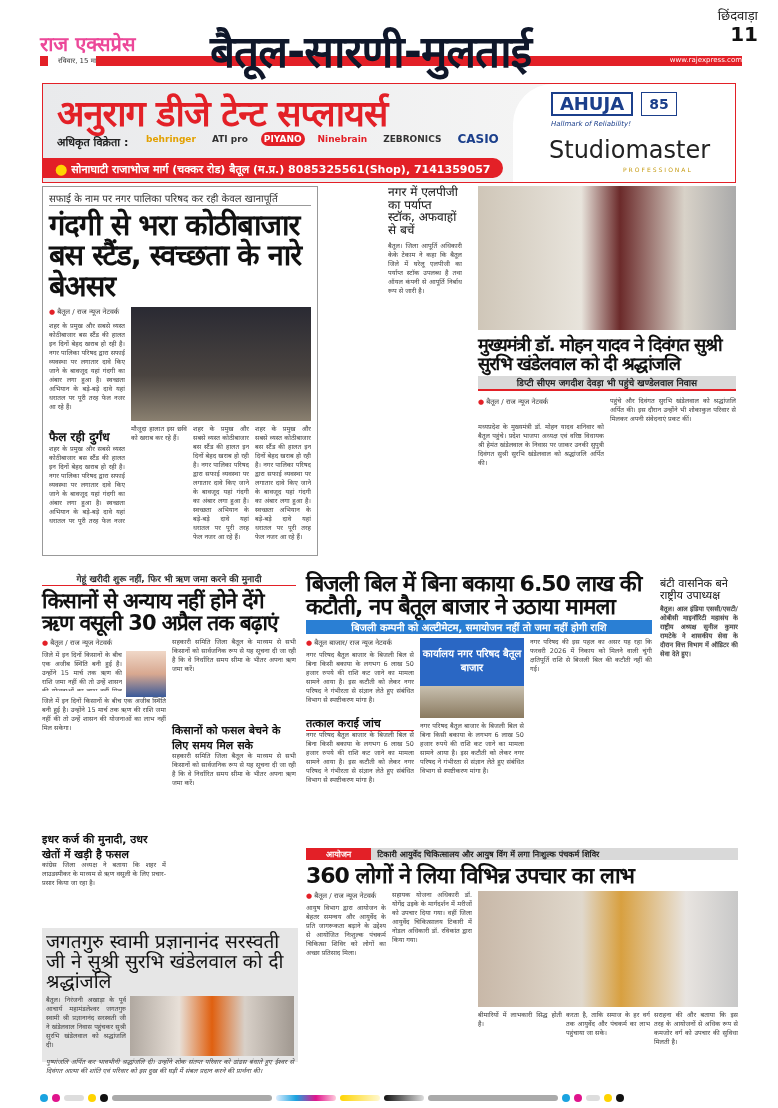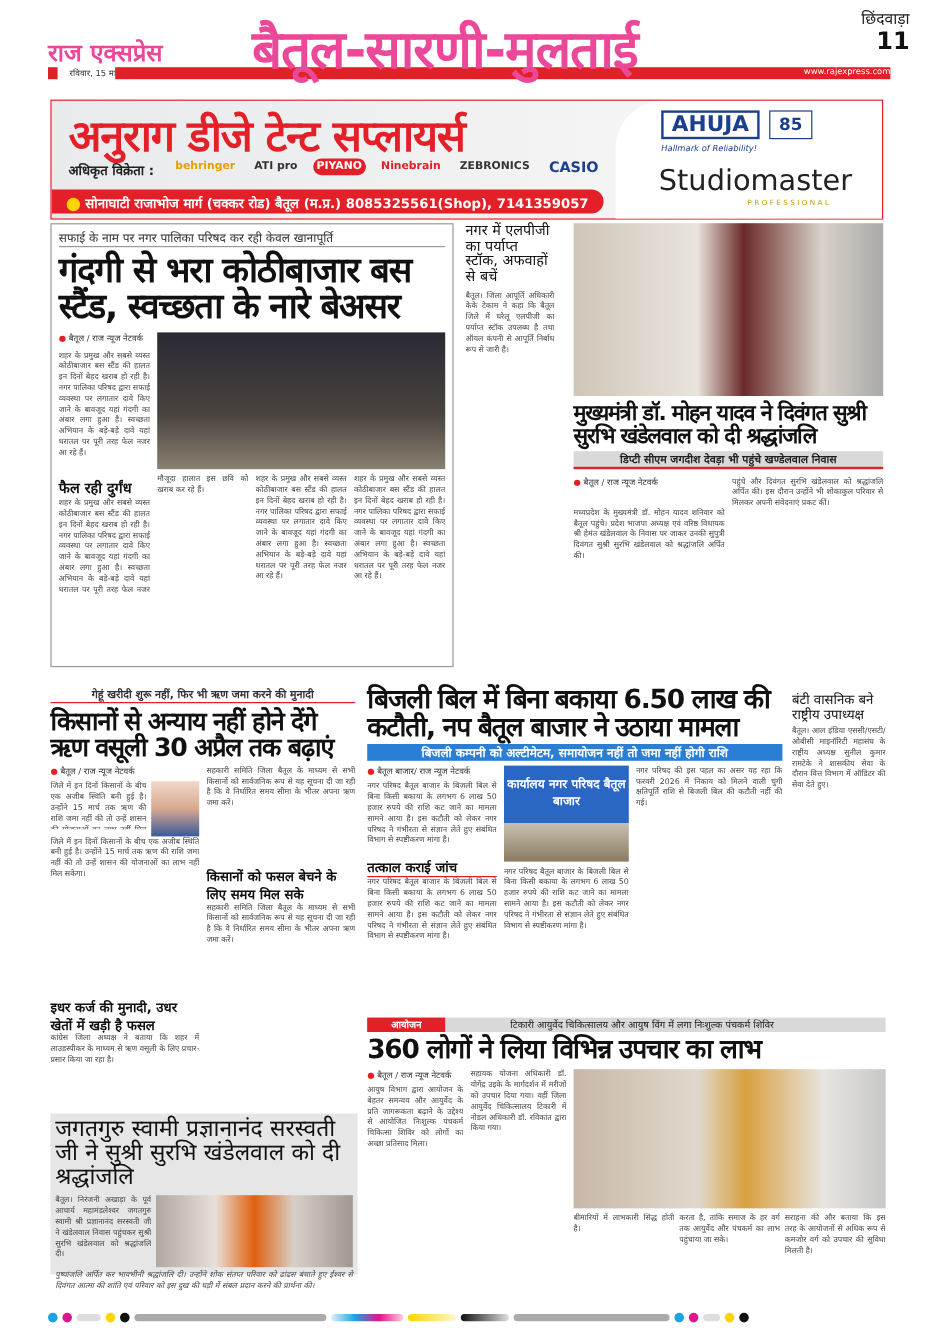--- a/index.html
+++ b/index.html
@@ -2,21 +2,21 @@
 <html><head>
 <meta charset="utf-8">
 <style>
 *{box-sizing:border-box;margin:0;padding:0;}
 body{width:778px;height:1108px;background:#fff;font-family:"DejaVu Sans",sans-serif;color:#222;position:relative;overflow:hidden;}
 .abs{position:absolute;}
 .masthead-left{left:40px;top:30px;}
 .brand{font-size:20px;font-weight:bold;color:#ec4899;font-family:"DejaVu Sans",sans-serif;}
 .date{font-size:7px;color:#333;margin-left:18px;}
 .redblock{background:#e32027;}
-.section-title{left:210px;top:10px;font-size:44px;font-weight:bold;color:#ec4899;letter-spacing:-1px;}
+.section-title{left:210px;top:20px;font-size:44px;font-weight:bold;color:#0f172a;letter-spacing:-1px;}
 .pg{right:20px;top:6px;text-align:right;}
 .pg .city{font-size:13px;color:#222;}
 .pg .num{font-size:20px;font-weight:bold;color:#111;line-height:20px;}
 .url{right:36px;top:56px;font-size:7px;color:#fff;}
 .ad{left:42px;top:83px;width:694px;height:100px;border:1px solid #e32027;background:linear-gradient(90deg,#e9eaec 0%,#f4f4f4 70%,#fff 100%);overflow:hidden;}
 .ad-title{position:absolute;left:14px;top:4px;font-size:36px;font-weight:bold;color:#e32027;letter-spacing:-1px;}
 .ad-auth{position:absolute;left:14px;top:50px;font-size:11px;font-weight:bold;color:#222;}
 .ad-logos{position:absolute;left:100px;top:46px;display:flex;gap:10px;align-items:center;}
 .logo{font-size:9px;font-weight:bold;padding:2px 3px;}
 .ad-strip{position:absolute;left:0;top:74px;width:460px;height:20px;background:#e32027;color:#fff;font-size:11px;font-weight:bold;padding:3px 12px;border-radius:0 14px 14px 0;}
@@ -74,21 +74,21 @@
   </div>
   <div class="ad-right">
     <div class="ahuja">AHUJA</div>
     <div class="yrs">85</div>
     <div class="hall">Hallmark of Reliability!</div>
     <div class="studio">Studiomaster</div>
     <div class="prof">PROFESSIONAL</div>
   </div>
 </div>
 
-<div class="abs box" style="left:42px;top:186px;width:336px;height:370px;padding:4px 6px;">
+<div class="abs box" style="left:42px;top:186px;width:276px;height:370px;padding:4px 6px;">
   <div class="kicker" style="margin-bottom:4px;">सफाई के नाम पर नगर पालिका परिषद कर रही केवल खानापूर्ति</div>
   <div class="h1" style="font-size:29px;">गंदगी से भरा कोठीबाजार बस स्टैंड, स्वच्छता के नारे बेअसर</div>
   <div style="display:flex;gap:6px;margin-top:6px;">
     <div style="width:76px;">
       <div class="byline">बैतूल / राज न्यूज नेटवर्क</div>
       <div class="body" style="margin-top:6px;height:100px;overflow:hidden;">शहर के प्रमुख और सबसे व्यस्त कोठीबाजार बस स्टैंड की हालत इन दिनों बेहद खराब हो रही है। नगर पालिका परिषद द्वारा सफाई व्यवस्था पर लगातार दावे किए जाने के बावजूद यहां गंदगी का अंबार लगा हुआ है। स्वच्छता अभियान के बड़े-बड़े दावे यहां धरातल पर पूरी तरह फेल नजर आ रहे हैं।</div>
       <div class="sub" style="font-size:12px;margin-top:6px;">फैल रही दुर्गंध</div>
       <div class="body" style="height:80px;overflow:hidden;">शहर के प्रमुख और सबसे व्यस्त कोठीबाजार बस स्टैंड की हालत इन दिनों बेहद खराब हो रही है। नगर पालिका परिषद द्वारा सफाई व्यवस्था पर लगातार दावे किए जाने के बावजूद यहां गंदगी का अंबार लगा हुआ है। स्वच्छता अभियान के बड़े-बड़े दावे यहां धरातल पर पूरी तरह फेल नजर आ रहे हैं।</div>
     </div>
     <div style="flex:1;">
@@ -155,27 +155,27 @@
     <div style="width:104px;">
       <div style="height:80px;background:linear-gradient(180deg,#2a67c4 0%,#2a67c4 60%,#c8c0b0 60%,#8a7a60 100%);color:#fff;font-size:10px;font-weight:bold;text-align:center;padding-top:8px;">कार्यालय नगर परिषद बैतूल बाजार</div>
       <div class="body" style="margin-top:4px;height:110px;overflow:hidden;">नगर परिषद बैतूल बाजार के बिजली बिल से बिना किसी बकाया के लगभग 6 लाख 50 हजार रुपये की राशि कट जाने का मामला सामने आया है। इस कटौती को लेकर नगर परिषद ने गंभीरता से संज्ञान लेते हुए संबंधित विभाग से स्पष्टीकरण मांगा है।</div>
     </div>
     <div class="body" style="flex:1;height:200px;overflow:hidden;">नगर परिषद की इस पहल का असर यह रहा कि फरवरी 2026 में निकाय को मिलने वाली चुंगी क्षतिपूर्ति राशि से बिजली बिल की कटौती नहीं की गई।</div>
   </div>
 </div>
 
 <div class="abs" style="left:660px;top:578px;width:78px;height:260px;">
   <div class="h1" style="font-size:11px;font-weight:normal;letter-spacing:0;">बंटी वासनिक बने राष्ट्रीय उपाध्यक्ष</div>
-  <div class="body" style="margin-top:4px;height:220px;overflow:hidden;">बैतूल। आल इंडिया एससी/एसटी/ओबीसी माइनॉरिटी महासंघ के राष्ट्रीय अध्यक्ष सुनील कुमार रामटेके ने शासकीय सेवा के दौरान वित्त विभाग में ऑडिटर की सेवा देते हुए।</div>
+  <div class="body" style="margin-top:4px;height:220px;overflow:hidden;font-weight:bold;">बैतूल। आल इंडिया एससी/एसटी/ओबीसी माइनॉरिटी महासंघ के राष्ट्रीय अध्यक्ष सुनील कुमार रामटेके ने शासकीय सेवा के दौरान वित्त विभाग में ऑडिटर की सेवा देते हुए।</div>
 </div>
 
 <div class="abs" style="left:306px;top:848px;width:432px;height:216px;">
   <div style="display:flex;height:12px;background:#d9d9d9;">
     <span style="background:#e32027;color:#fff;font-size:8px;font-weight:bold;padding:0 20px;">आयोजन</span>
-    <span style="font-size:8px;font-weight:normal;padding-left:22px;margin-left:32px;">टिकारी आयुर्वेद चिकित्सालय और आयुष विंग में लगा निःशुल्क पंचकर्म शिविर</span>
+    <span style="font-size:8px;font-weight:bold;padding-left:6px;">टिकारी आयुर्वेद चिकित्सालय और आयुष विंग में लगा निःशुल्क पंचकर्म शिविर</span>
   </div>
   <div class="h1" style="font-size:22px;margin-top:4px;">360 लोगों ने लिया विभिन्न उपचार का लाभ</div>
   <div style="display:flex;gap:6px;margin-top:4px;">
     <div style="width:80px;">
       <div class="byline">बैतूल / राज न्यूज नेटवर्क</div>
       <div class="body" style="margin-top:4px;height:160px;overflow:hidden;">आयुष विभाग द्वारा आयोजन के बेहतर समन्वय और आयुर्वेद के प्रति जागरूकता बढ़ाने के उद्देश्य से आयोजित निःशुल्क पंचकर्म चिकित्सा शिविर को लोगों का अच्छा प्रतिसाद मिला।</div>
     </div>
     <div class="body" style="width:80px;height:170px;overflow:hidden;">सहायक योजना अधिकारी डॉ. योगेंद्र उइके के मार्गदर्शन में मरीजों को उपचार दिया गया। वहीं जिला आयुर्वेद चिकित्सालय टिकारी में नोडल अधिकारी डॉ. रविकांत द्वारा किया गया।</div>
     <div style="flex:1;">
       <div class="photo" style="height:116px;background:linear-gradient(90deg,#c8b8a8 0%,#e0d8cc 40%,#d8a040 55%,#e8e4e0 80%,#c8c8c8 100%);"></div>

